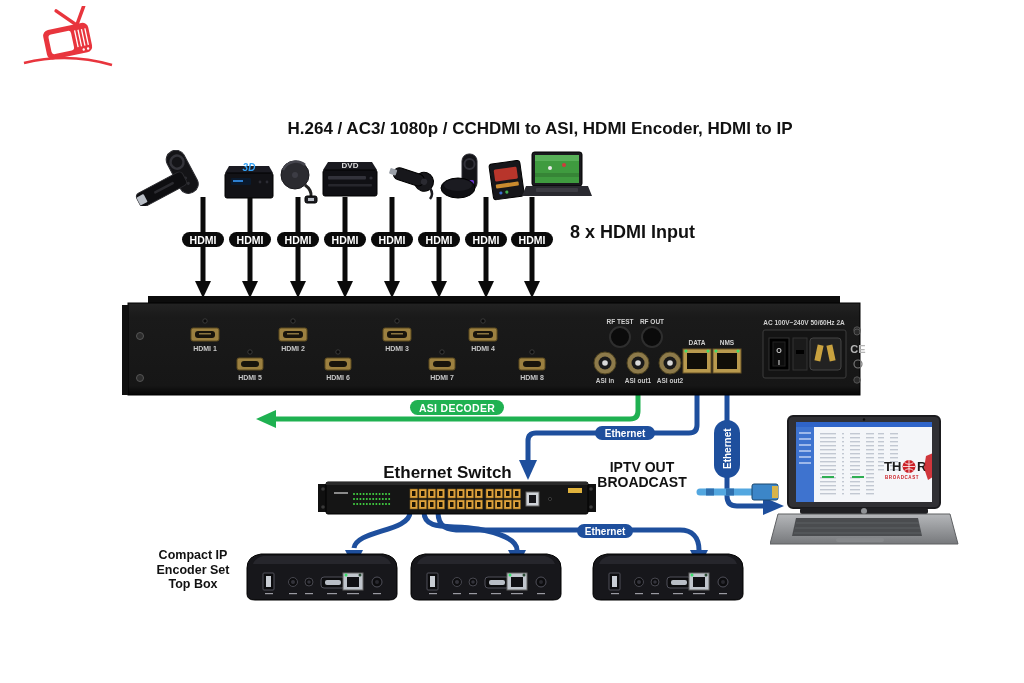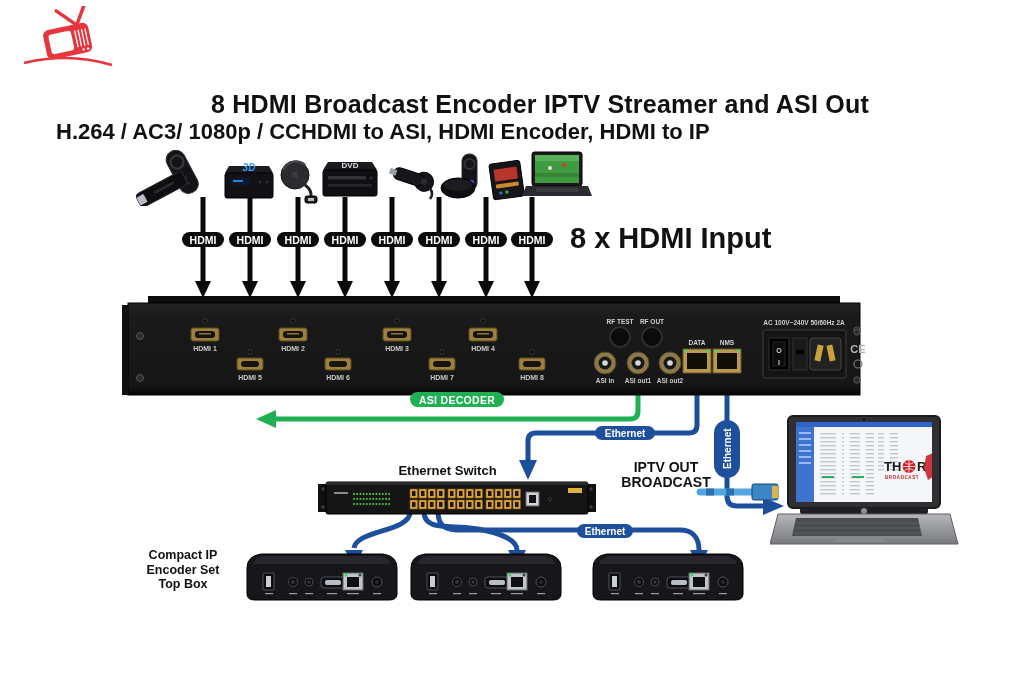--- a/index.html
+++ b/index.html
@@ -1,32 +1,32 @@
 <!DOCTYPE html>
 <html><head>
 <meta charset="utf-8">
 <style>
   html,body{margin:0;padding:0;background:#fff;}
   .canvas{position:relative;width:1024px;height:683px;background:#fff;overflow:hidden;
           font-family:"Liberation Sans",sans-serif;color:#111;}
   .abs{position:absolute;}
   .title{left:56px;top:90px;width:968px;text-align:center;font-size:25px;font-weight:bold;letter-spacing:.2px;}
-  .subtitle{left:56px;top:119px;width:968px;font-size:22px;font-weight:bold;}
-  .caption-8x{left:570px;top:222px;font-size:29px;font-weight:bold;}
+  .subtitle{left:56px;top:119px;width:968px;text-align:center;font-size:17px;font-weight:bold;}
+  .caption-8x{left:570px;top:222px;font-size:18px;font-weight:bold;}
   .pill{display:flex;align-items:center;justify-content:center;color:#fff;font-weight:bold;border-radius:9px;}
   .pill-hdmi{width:42px;height:15px;background:#0a0a0a;font-size:10.5px;}
   .pill-green{width:94px;height:15px;background:#1fb151;font-size:10.5px;letter-spacing:.3px;}
   .pill-blue{width:60px;height:14px;background:#1e4f9d;font-size:10px;}
   .pill-blue-wide{width:56px;height:14px;background:#1e4f9d;font-size:10px;}
   .pill-blue-vert{width:26px;height:58px;background:#1e4f9d;font-size:10px;color:#fff;font-weight:bold;
       border-radius:13px;display:flex;align-items:center;justify-content:center;
       writing-mode:vertical-rl;transform:rotate(180deg);}
-  .lbl-switch{left:380px;top:463px;width:135px;text-align:center;font-size:13px;font-weight:bold;}
-  .lbl-iptv{left:598px;top:460px;width:136px;text-align:center;font-size:14px;line-height:15px;font-weight:bold;}
-  .lbl-stb{left:133px;top:548px;width:100px;text-align:center;font-size:12.5px;line-height:14.5px;font-weight:bold;}
+  .lbl-switch{left:380px;top:463px;width:135px;text-align:center;font-size:17px;font-weight:bold;}
+  .lbl-iptv{left:574px;top:460px;width:136px;text-align:center;font-size:14px;line-height:15px;font-weight:bold;}
+  .lbl-stb{left:143px;top:548px;width:100px;text-align:center;font-size:12.5px;line-height:14.5px;font-weight:bold;}
   .lbl-nms{left:762px;top:549px;width:200px;text-align:center;font-size:12.5px;line-height:14.5px;font-weight:bold;}
   svg{display:block;}
 </style>
 </head>
 <body>
 
 <div class="canvas">
 
   <svg class="abs" style="left:20px;top:6px;" width="95" height="62" viewBox="0 0 95 62">
     <g transform="rotate(-12 48 32)">
@@ -39,21 +39,20 @@
           <line x1="66.5" y1="26" x2="66.5" y2="43"></line>
       </g>
       <circle cx="61" cy="46.5" r="1.2" fill="#fff"></circle>
         <circle cx="65.5" cy="46.5" r="1.2" fill="#fff"></circle>
       <line x1="58" y1="20" x2="42" y2="3" stroke="#e8353d" stroke-width="3.5" stroke-linecap="round"></line>
       <line x1="60" y1="20" x2="70" y2="4" stroke="#e8353d" stroke-width="3.5" stroke-linecap="round"></line>
     </g>
     <path d="M 4 57 Q 48 46 92 59" fill="none" stroke="#e8353d" stroke-width="2.5"></path>
   </svg>
 
-  <div class="abs title">8 HDMI Broadcast Encoder IPTV Streamer and ASI Out</div>
   <div class="abs subtitle">H.264 / AC3/ 1080p / CCHDMI to ASI, HDMI Encoder, HDMI to IP</div>
 
   <svg class="abs" style="left:133px;top:150px;" width="88" height="56" viewBox="0 0 88 56">
     <g transform="rotate(-28 44 28)">
       <rect x="42" y="2" width="19" height="46" rx="9" fill="#141417" stroke="#2c2c31"></rect>
       <circle cx="51.5" cy="14" r="6.5" fill="none" stroke="#34343a" stroke-width="2.5"></circle>
       <circle cx="51.5" cy="32" r="1.5" fill="#2e2e33"></circle>
         <circle cx="51.5" cy="38" r="1.5" fill="#2e2e33"></circle>
     </g>
     <g transform="rotate(-28 30 38)">
@@ -320,21 +319,21 @@
       <rect x="676" y="60" width="8" height="4" fill="#000"></rect>
       <rect x="690" y="48" width="31" height="32" rx="3" fill="#222" stroke="#444"></rect>
       <rect x="696" y="55" width="6" height="16" fill="#c9a23f" transform="rotate(12 699 63)"></rect>
       <rect x="708" y="55" width="6" height="16" fill="#c9a23f" transform="rotate(-12 711 63)"></rect>
     </g>
     <circle cx="737" cy="42" r="3" fill="#2c2c2c" stroke="#555"></circle>
     <text x="738" y="63" font-size="11" font-weight="bold" fill="#b5b5b5" text-anchor="middle">CE</text>
     <circle cx="738" cy="74" r="4" fill="none" stroke="#777" stroke-width="1.2"></circle>
   </svg>
 
-  <div class="abs pill pill-green" style="left:410px;top:392px;">ASI DECODER</div>
+  <div class="abs pill pill-green" style="left:410px;top:400px;">ASI DECODER</div>
   <div class="abs pill pill-blue" style="left:595px;top:426px;">Ethernet</div>
   <div class="abs pill-blue-vert" style="position:absolute;left:714px;top:420px;">Ethernet</div>
   <div class="abs pill pill-blue-wide" style="left:577px;top:524px;">Ethernet</div>
 
   <div class="abs lbl-iptv">
     <span>IPTV OUT</span><br>
     <span>BROADCAST</span>
   </div>
 
   <div class="abs lbl-switch">Ethernet Switch</div>

